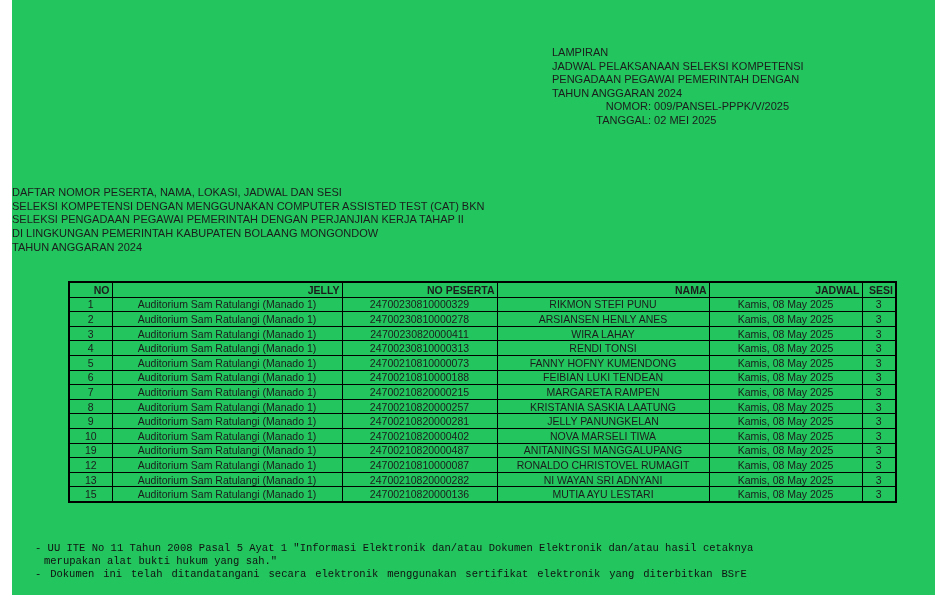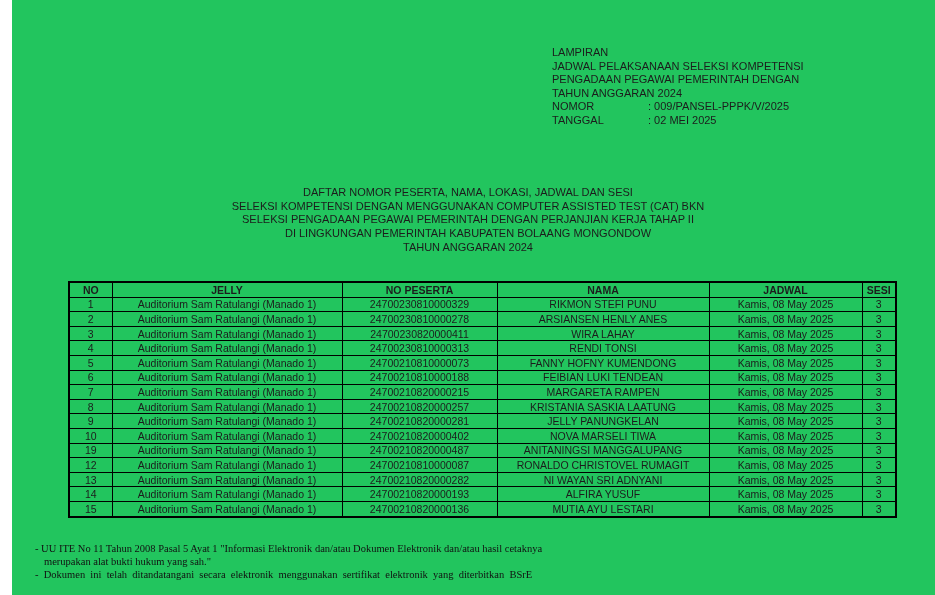--- a/index.html
+++ b/index.html
@@ -23,28 +23,27 @@
   .header-block {
     position: absolute;
     left: 540px;
     top: 46px;
     width: 390px;
     font-size: 11px;
     line-height: 13.6px;
     white-space: nowrap;
   }
   .kv-row { display: flex; }
-  .kv-label { width: 96px; flex: 0 0 96px; }
+  .kv-label { width: 96px; flex: 0 0 96px; text-align: right; }
   
   .title-block {
     position: absolute;
     left: 0;
     top: 186px;
     width: 912px;
-    text-align: center;
     font-size: 11px;
     line-height: 13.7px;
     white-space: nowrap;
   }
   
   table.schedule {
     position: absolute;
     left: 56px;
     top: 281px;
     width: 828px;
@@ -56,28 +55,28 @@
     border: 1px solid #000;
     font-size: 10.5px;
     line-height: 12px;
     height: 13.6px;
     padding: 0 2px;
     text-align: center;
     vertical-align: middle;
     overflow: hidden;
     white-space: nowrap;
   }
-  table.schedule th { font-weight: bold; }
+  table.schedule th { font-weight: bold; text-align: right; }
   
   .footer {
     position: absolute;
     left: 23px;
     top: 542px;
     width: 520px;
-    font-family: Liberation Serif, serif;
+    font-family: Liberation Mono, monospace;
     font-size: 10.5px;
     line-height: 13px;
     color: #111;
     white-space: nowrap;
   }
   .footer .indent { padding-left: 9px; }
   .footer .spread { word-spacing: 2.6px; }
 </style>
 </head>
 <body>
@@ -227,28 +226,20 @@
         </tr>
         <tr>
           <td>13</td>
           <td>Auditorium Sam Ratulangi (Manado 1)</td>
           <td>24700210820000282</td>
           <td>NI WAYAN SRI ADNYANI</td>
           <td>Kamis, 08 May 2025</td>
           <td>3</td>
         </tr>
         <tr>
-          <td>14</td>
-          <td>Auditorium Sam Ratulangi (Manado 1)</td>
-          <td>24700210820000193</td>
-          <td>ALFIRA YUSUF</td>
-          <td>Kamis, 08 May 2025</td>
-          <td>3</td>
-        </tr>
-        <tr>
           <td>15</td>
           <td>Auditorium Sam Ratulangi (Manado 1)</td>
           <td>24700210820000136</td>
           <td>MUTIA AYU LESTARI</td>
           <td>Kamis, 08 May 2025</td>
           <td>3</td>
         </tr>
       </tbody>
   </table>
 

